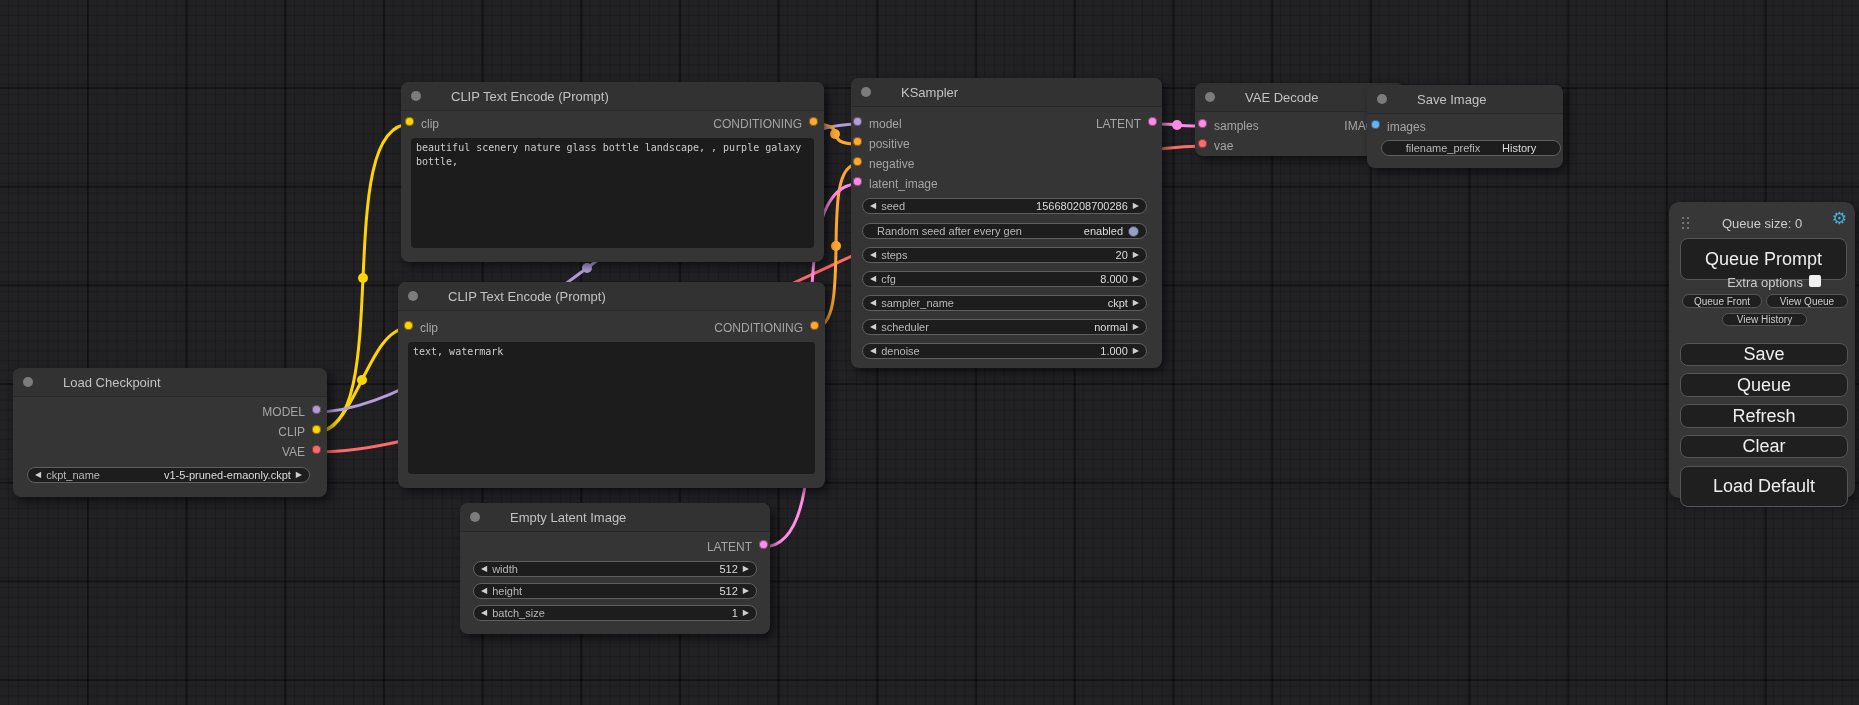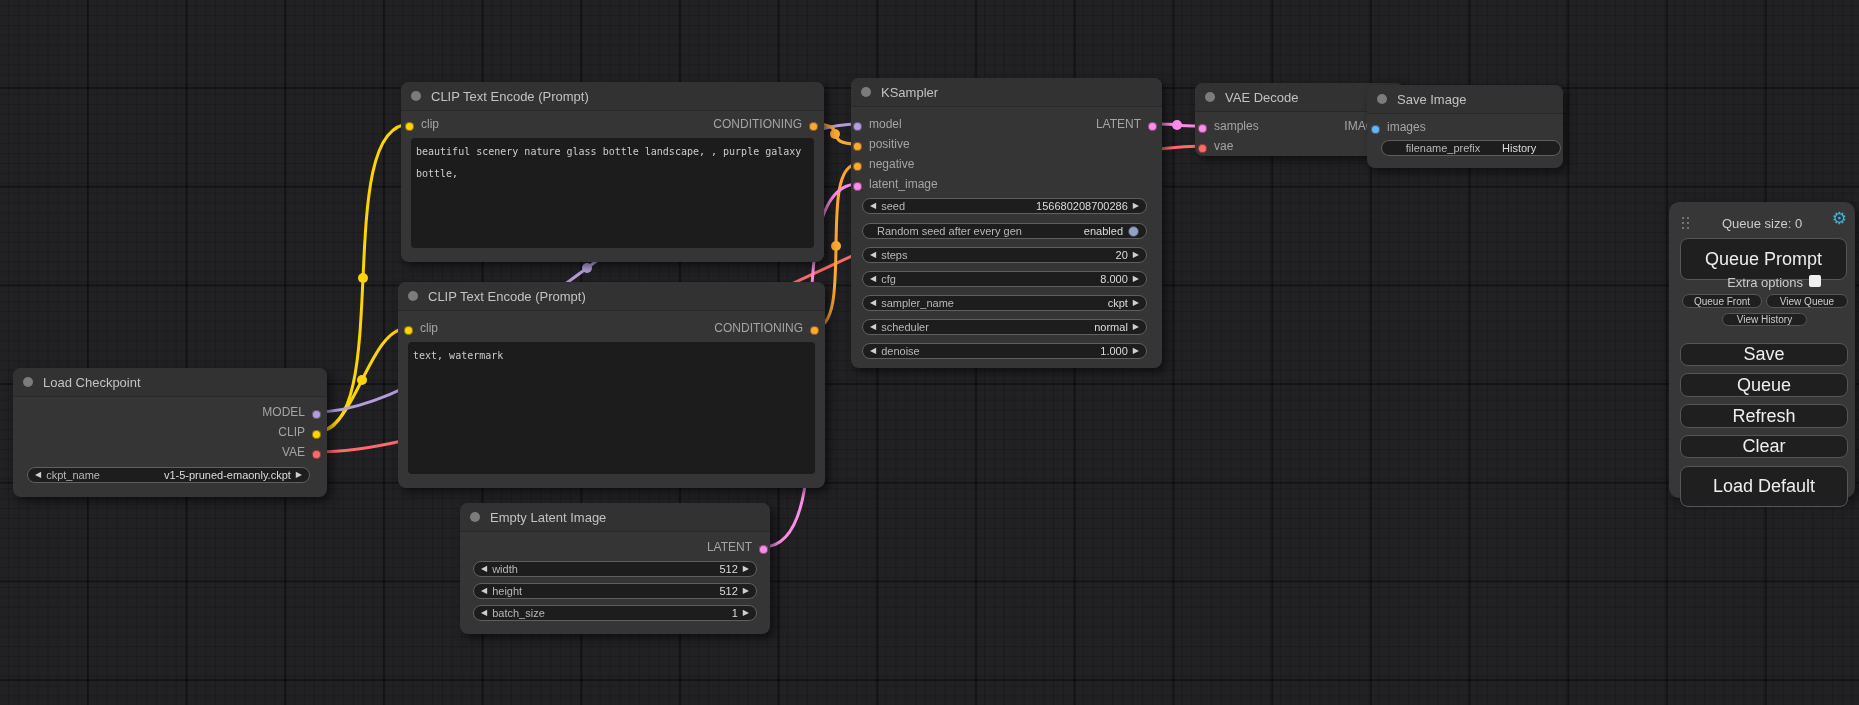--- a/index.html
+++ b/index.html
@@ -18,32 +18,33 @@
   #links{position:absolute;left:0;top:0;z-index:1;}
   #links path{fill:none;stroke-width:3;stroke-linecap:round;}
   .node{
     position:absolute;z-index:2;background:#353535;border-radius:8px;
     box-shadow:4px 4px 10px rgba(0,0,0,.55);color:#bdbdbd;
   }
   .titlebar{
     height:28px;display:flex;align-items:center;
     background:#323232;border-radius:8px 8px 0 0;
     border-bottom:1px solid #292929;
+    gap:20px;
   }
   .dot-collapse{
     width:10px;height:10px;border-radius:50%;background:#7c7c7c;
     margin-left:10px;margin-right:10px;flex:none;
   }
   .title{font-size:13px;color:#c2c2c2;white-space:nowrap;}
-  .slot{position:absolute;display:flex;align-items:flex-end;gap:7px;height:14px;}
+  .slot{position:absolute;display:flex;align-items:flex-start;gap:7px;height:14px;}
   .sdot{width:9px;height:9px;border-radius:50%;flex:none;box-shadow:0 0 0 1px rgba(0,0,0,.45) inset;}
   .slabel{font-size:12px;color:#a4a4a4;white-space:nowrap;}
   .textbox{
     position:absolute;background:#1c1c1c;border-radius:4px;
-    font-family:"DejaVu Sans Mono",monospace;font-size:10px;line-height:22px;
+    font-family:"DejaVu Sans Mono",monospace;font-size:10px;line-height:14px;
     color:#cccccc;padding:3px 5px;box-sizing:border-box;
     white-space:pre-wrap;word-break:break-word;overflow:hidden;
   }
   .widget{
     position:absolute;height:16px;box-sizing:border-box;
     background:#1d1d1d;border:1px solid #5f5f5f;border-radius:9px;
     display:flex;align-items:center;padding:0 7px;gap:5px;
     font-size:11px;color:#b8b8b8;
   }
   .widget .arrow{font-size:8px;color:#cfcfcf;flex:none;line-height:1;}

